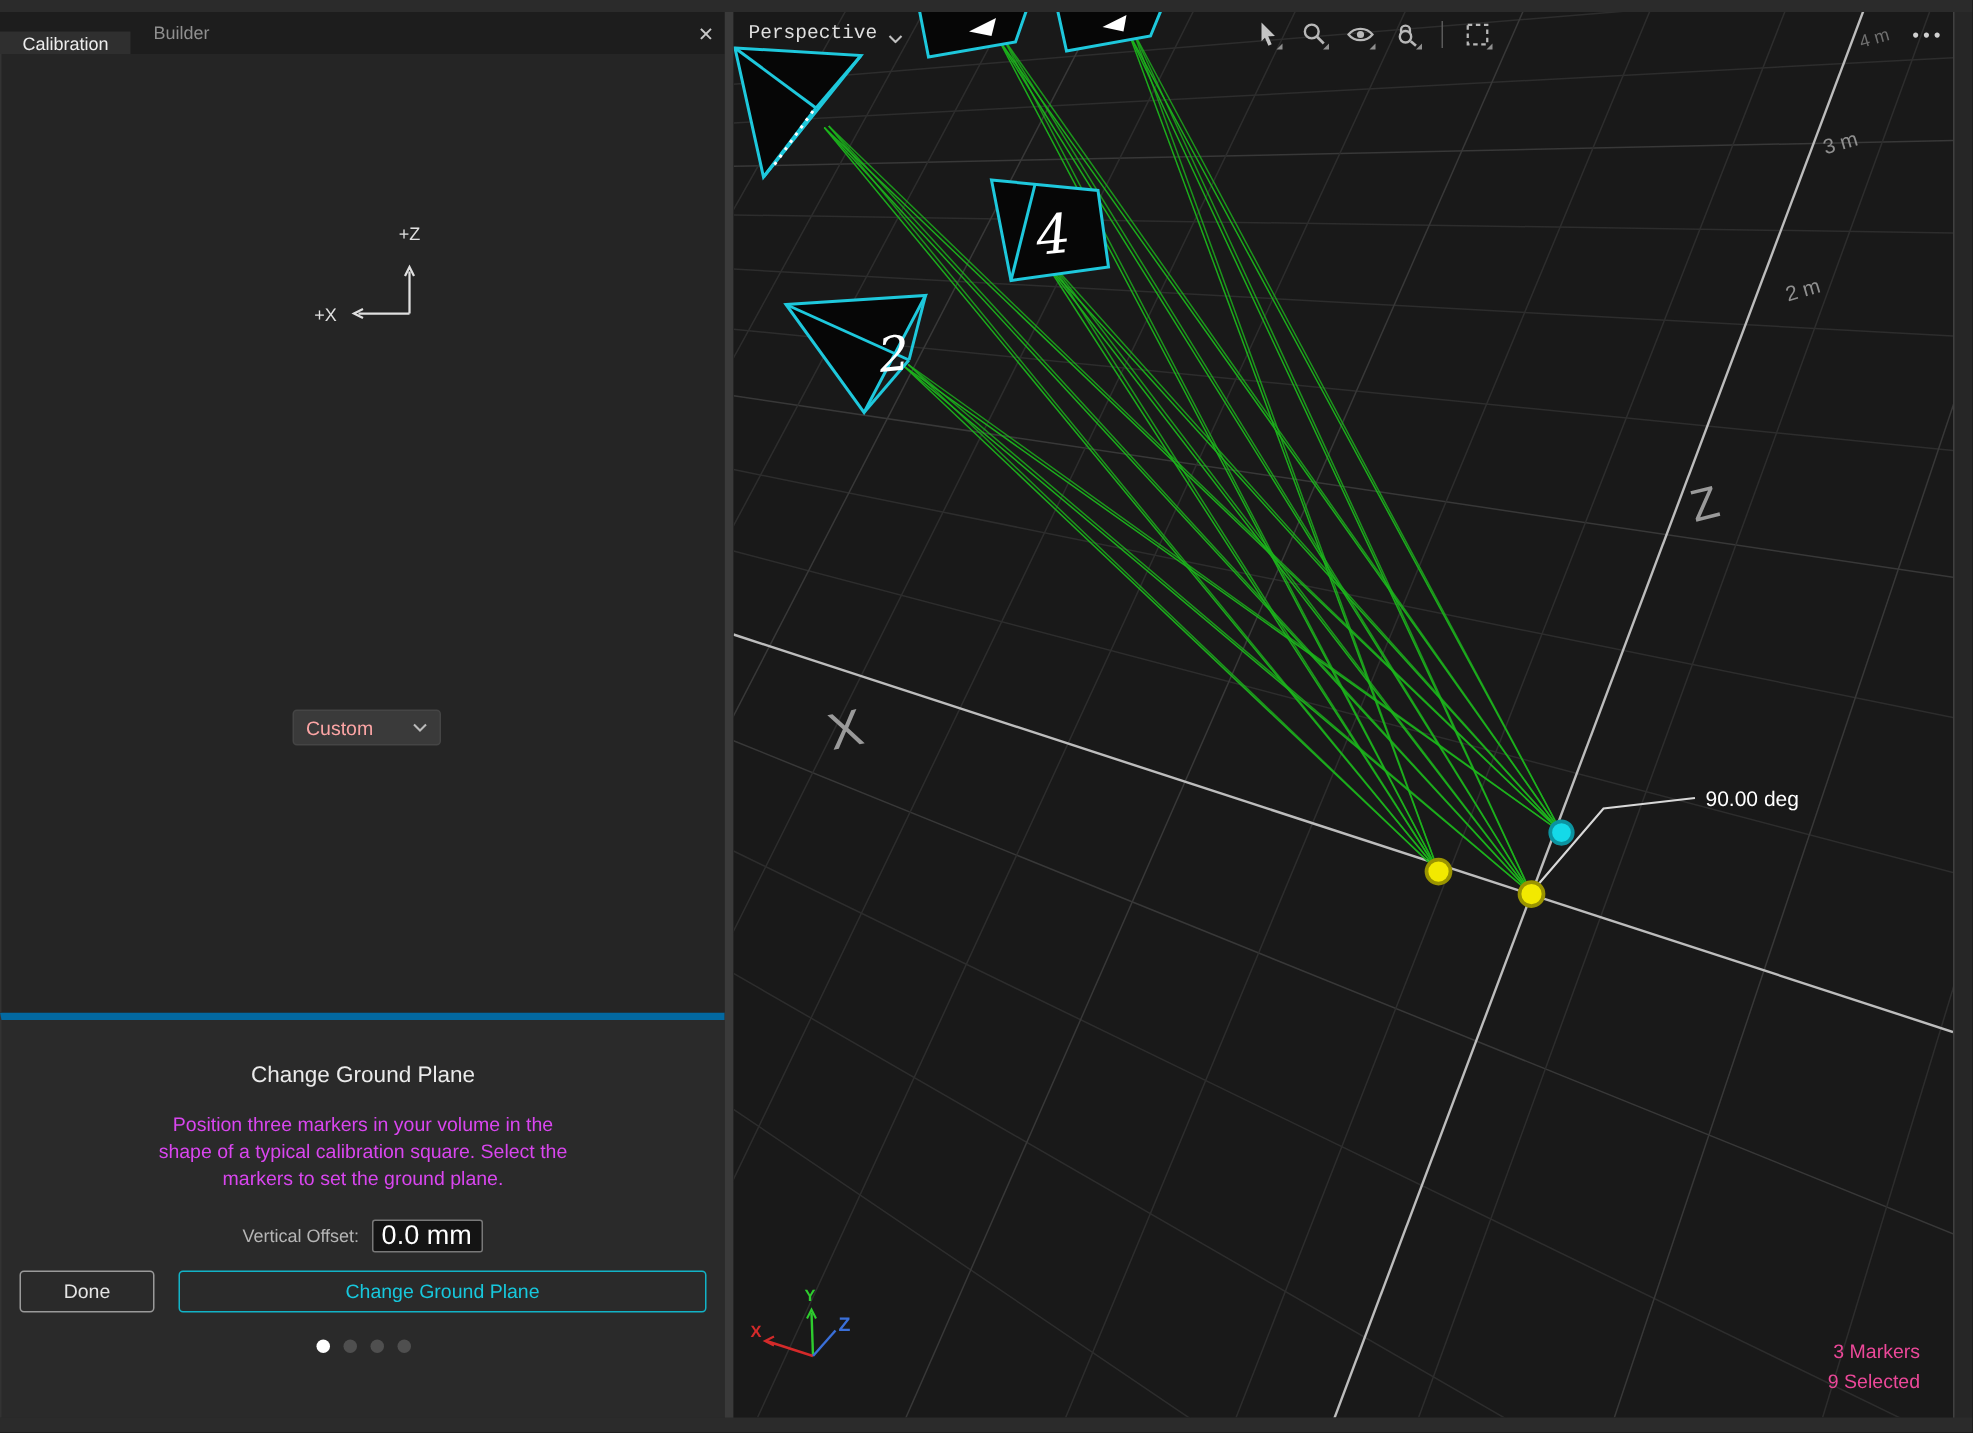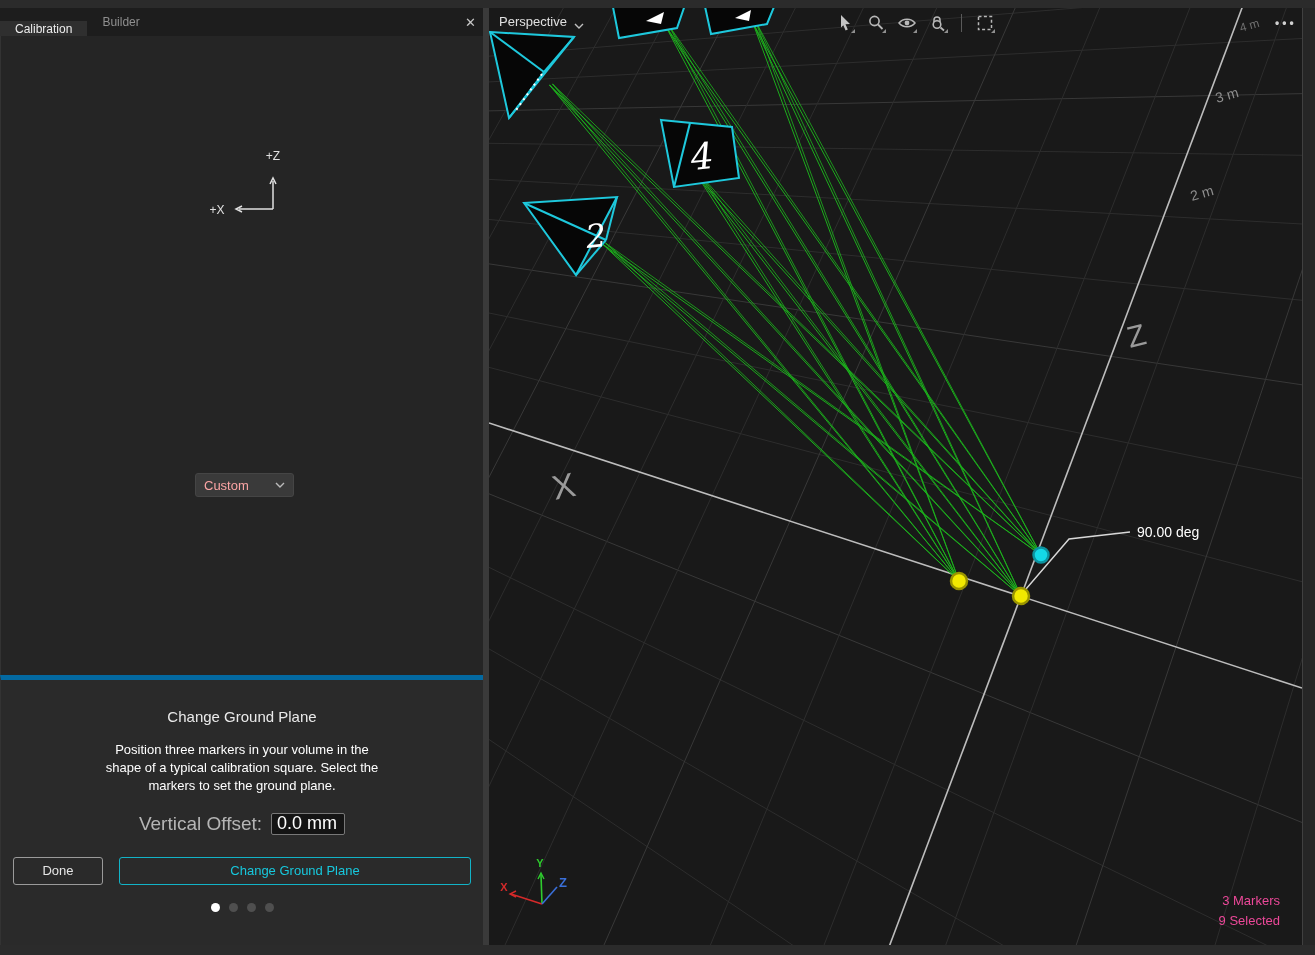--- a/index.html
+++ b/index.html
@@ -17,42 +17,42 @@
   .panel-top{flex:1;background:#252525;position:relative;border-left:1px solid #333;}
   .axis-ind{position:absolute;left:196px;top:104px;}
   .axis-ind text{fill:#e0e0e0;font-size:12px;font-family:"Liberation Sans",sans-serif;}
   .preset{position:absolute;left:194px;top:437px;width:99px;height:24px;background:#3a3a3a;
           border:1px solid #454545;border-radius:3px;display:flex;align-items:center;
           box-sizing:border-box;padding:0 8px;color:#fca5a5;font-size:13px;}
   .preset svg{margin-left:auto;}
   .panel-bottom{height:270px;background:#2a2a2a;border-top:5px solid #0369a1;
                 box-sizing:border-box;padding-top:28px;border-left:1px solid #333;}
   .gp-title{text-align:center;color:#eaeaea;font-size:15px;font-weight:500;}
-  .gp-instr{width:276px;margin:16px auto 0;text-align:center;color:#ffffff;font-size:13px;line-height:1.4;}
+  .gp-instr{width:276px;margin:16px auto 0;text-align:center;color:#d946ef;font-size:13px;line-height:1.4;}
   .offset-row{display:flex;align-items:center;justify-content:center;margin-top:17px;}
-  .offset-label{color:#b5b5b5;font-size:19px;margin-right:9px;}
+  .offset-label{color:#b5b5b5;font-size:12px;margin-right:9px;}
   .offset-input{width:62px;height:18px;background:#141414;border:1px solid #787878;border-radius:2px;
                 color:#fff;font-size:18px;font-family:"Liberation Sans",sans-serif;padding:1px 5px;}
-  .btn-row{display:flex;margin-top:22px;padding:0 12px;}
+  .btn-row{display:flex;margin-top:12px;padding:0 12px;}
   .btn{height:28px;border-radius:3px;background:transparent;font-size:13px;display:flex;
        align-items:center;justify-content:center;box-sizing:border-box;cursor:default;}
   .btn-done{width:90px;border:1px solid #9a9a9a;color:#e5e5e5;}
   .btn-cgp{flex:1;margin-left:16px;border:1px solid #12b3c7;color:#17c8dd;}
   .dots{display:flex;justify-content:center;gap:9px;margin-top:18px;}
   .dot{width:9px;height:9px;border-radius:50%;background:#4f4f4f;}
   .dot.active{background:#ffffff;}
   
   .splitter{width:6px;background:#3a3a3a;}
   .right-strip{flex:1;background:#262626;border-left:1px solid #404040;}
   .bottom-strip{height:10px;background:#2b2b2b;}
   
   .viewport{width:813px;position:relative;background:#191919;overflow:hidden;}
   .viewport svg.scene{position:absolute;left:0;top:0;}
   .ovl{position:absolute;color:#e0e0e0;font-size:13px;}
-  .view-mode{left:10px;top:6px;display:flex;align-items:flex-end;gap:7px;}
+  .view-mode{left:10px;top:6px;display:flex;align-items:flex-end;gap:7px;font-family:Liberation Mono, monospace;}
   .toolbar{left:345px;top:3px;display:flex;align-items:center;gap:9px;}
   .tool{position:relative;width:22px;height:24px;display:flex;align-items:center;justify-content:center;}
   .tool svg{display:block;}
   .tool .corner{position:absolute;right:1px;bottom:2px;width:0;height:0;
                 border-left:4px solid transparent;border-bottom:4px solid #8f8f8f;}
   .tb-div{width:1px;height:18px;background:#5a5a5a;margin:0 3px;}
   .menu-dots{left:786px;top:8px;letter-spacing:3px;color:#d0d0d0;font-size:12px;font-weight:bold;}
   .status{right:22px;bottom:14px;text-align:right;color:#ec4899;font-size:13px;line-height:20px;}
   .gizmo{position:absolute;left:8px;top:843px;}
   .scene text{font-family:"Liberation Sans",sans-serif;}

